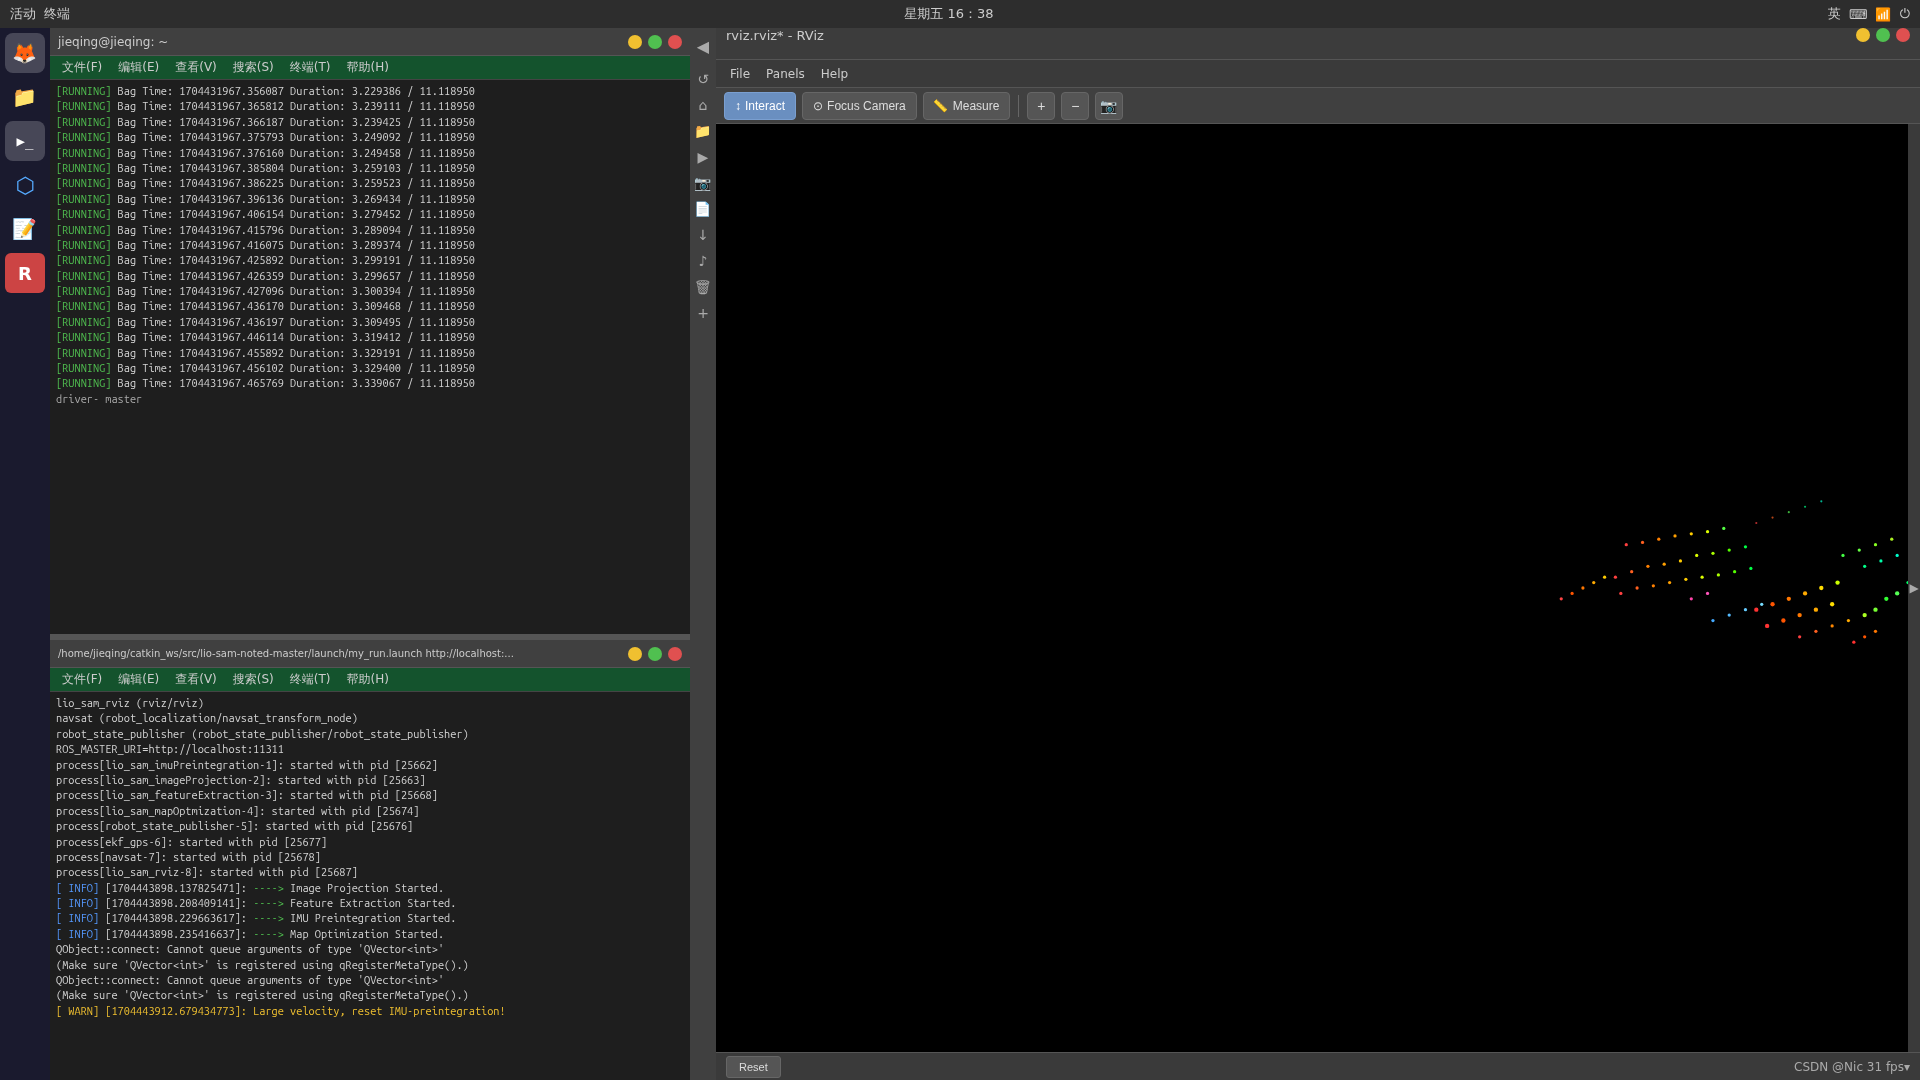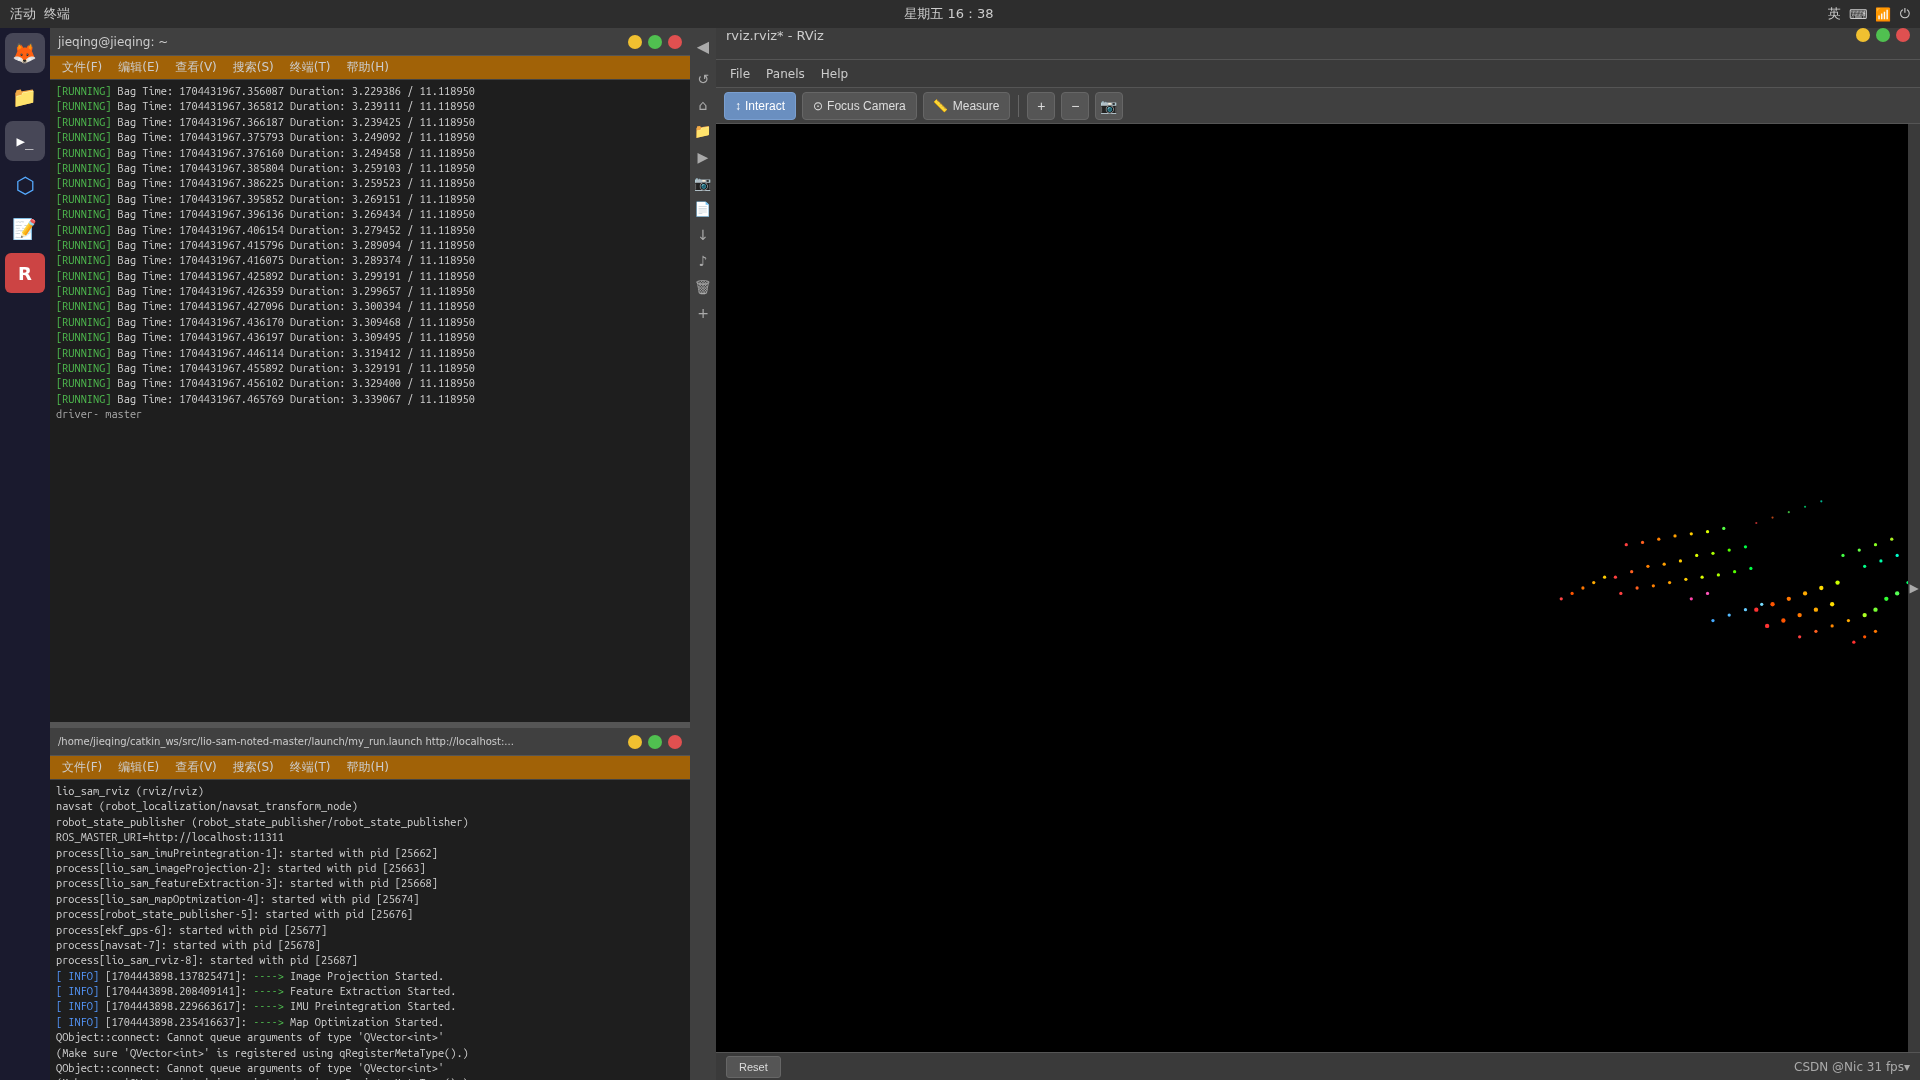--- a/index.html
+++ b/index.html
@@ -104,21 +104,21 @@
       border-radius: 50%;
       border: none;
       cursor: pointer;
     }
     .ctrl-btn.minimize { background: #f0c030; }
     .ctrl-btn.maximize { background: #50c050; }
     .ctrl-btn.close { background: #e05050; }
 
     .terminal-menu {
       height: 24px;
-      background: #a16207;
+      background: #14532d;
       display: flex;
       align-items: center;
       padding: 0 6px;
       gap: 4px;
       flex-shrink: 0;
       border-bottom: 1px solid #444;
     }
     .menu-item {
       color: #ccc;
       font-size: 12px;
@@ -143,21 +143,21 @@
     
     .terminal-divider {
       height: 6px;
       background: #555;
       cursor: row-resize;
       flex-shrink: 0;
     }
 
     
     .terminal-bottom {
-      height: 352px;
+      height: 440px;
       display: flex;
       flex-direction: column;
       flex-shrink: 0;
     }
 
     
     .side-panel {
       width: 26px;
       background: #404040;
       display: flex;
@@ -390,21 +390,20 @@
         <span class="menu-item">帮助(H)</span>
       </div>
       <div class="terminal-body" id="terminal1-body">
       <div class="log-line"><span style="color:#50c050">[RUNNING]</span>  Bag Time: 1704431967.356087   Duration: 3.229386 / 11.118950</div>
           <div class="log-line"><span style="color:#50c050">[RUNNING]</span>  Bag Time: 1704431967.365812   Duration: 3.239111 / 11.118950</div>
           <div class="log-line"><span style="color:#50c050">[RUNNING]</span>  Bag Time: 1704431967.366187   Duration: 3.239425 / 11.118950</div>
           <div class="log-line"><span style="color:#50c050">[RUNNING]</span>  Bag Time: 1704431967.375793   Duration: 3.249092 / 11.118950</div>
           <div class="log-line"><span style="color:#50c050">[RUNNING]</span>  Bag Time: 1704431967.376160   Duration: 3.249458 / 11.118950</div>
           <div class="log-line"><span style="color:#50c050">[RUNNING]</span>  Bag Time: 1704431967.385804   Duration: 3.259103 / 11.118950</div>
           <div class="log-line"><span style="color:#50c050">[RUNNING]</span>  Bag Time: 1704431967.386225   Duration: 3.259523 / 11.118950</div>
-          <div class="log-line"><span style="color:#50c050">[RUNNING]</span>  Bag Time: 1704431967.395852   Duration: 3.269151 / 11.118950</div>
           <div class="log-line"><span style="color:#50c050">[RUNNING]</span>  Bag Time: 1704431967.396136   Duration: 3.269434 / 11.118950</div>
           <div class="log-line"><span style="color:#50c050">[RUNNING]</span>  Bag Time: 1704431967.406154   Duration: 3.279452 / 11.118950</div>
           <div class="log-line"><span style="color:#50c050">[RUNNING]</span>  Bag Time: 1704431967.415796   Duration: 3.289094 / 11.118950</div>
           <div class="log-line"><span style="color:#50c050">[RUNNING]</span>  Bag Time: 1704431967.416075   Duration: 3.289374 / 11.118950</div>
           <div class="log-line"><span style="color:#50c050">[RUNNING]</span>  Bag Time: 1704431967.425892   Duration: 3.299191 / 11.118950</div>
           <div class="log-line"><span style="color:#50c050">[RUNNING]</span>  Bag Time: 1704431967.426359   Duration: 3.299657 / 11.118950</div>
           <div class="log-line"><span style="color:#50c050">[RUNNING]</span>  Bag Time: 1704431967.427096   Duration: 3.300394 / 11.118950</div>
           <div class="log-line"><span style="color:#50c050">[RUNNING]</span>  Bag Time: 1704431967.436170   Duration: 3.309468 / 11.118950</div>
           <div class="log-line"><span style="color:#50c050">[RUNNING]</span>  Bag Time: 1704431967.436197   Duration: 3.309495 / 11.118950</div>
           <div class="log-line"><span style="color:#50c050">[RUNNING]</span>  Bag Time: 1704431967.446114   Duration: 3.319412 / 11.118950</div>

